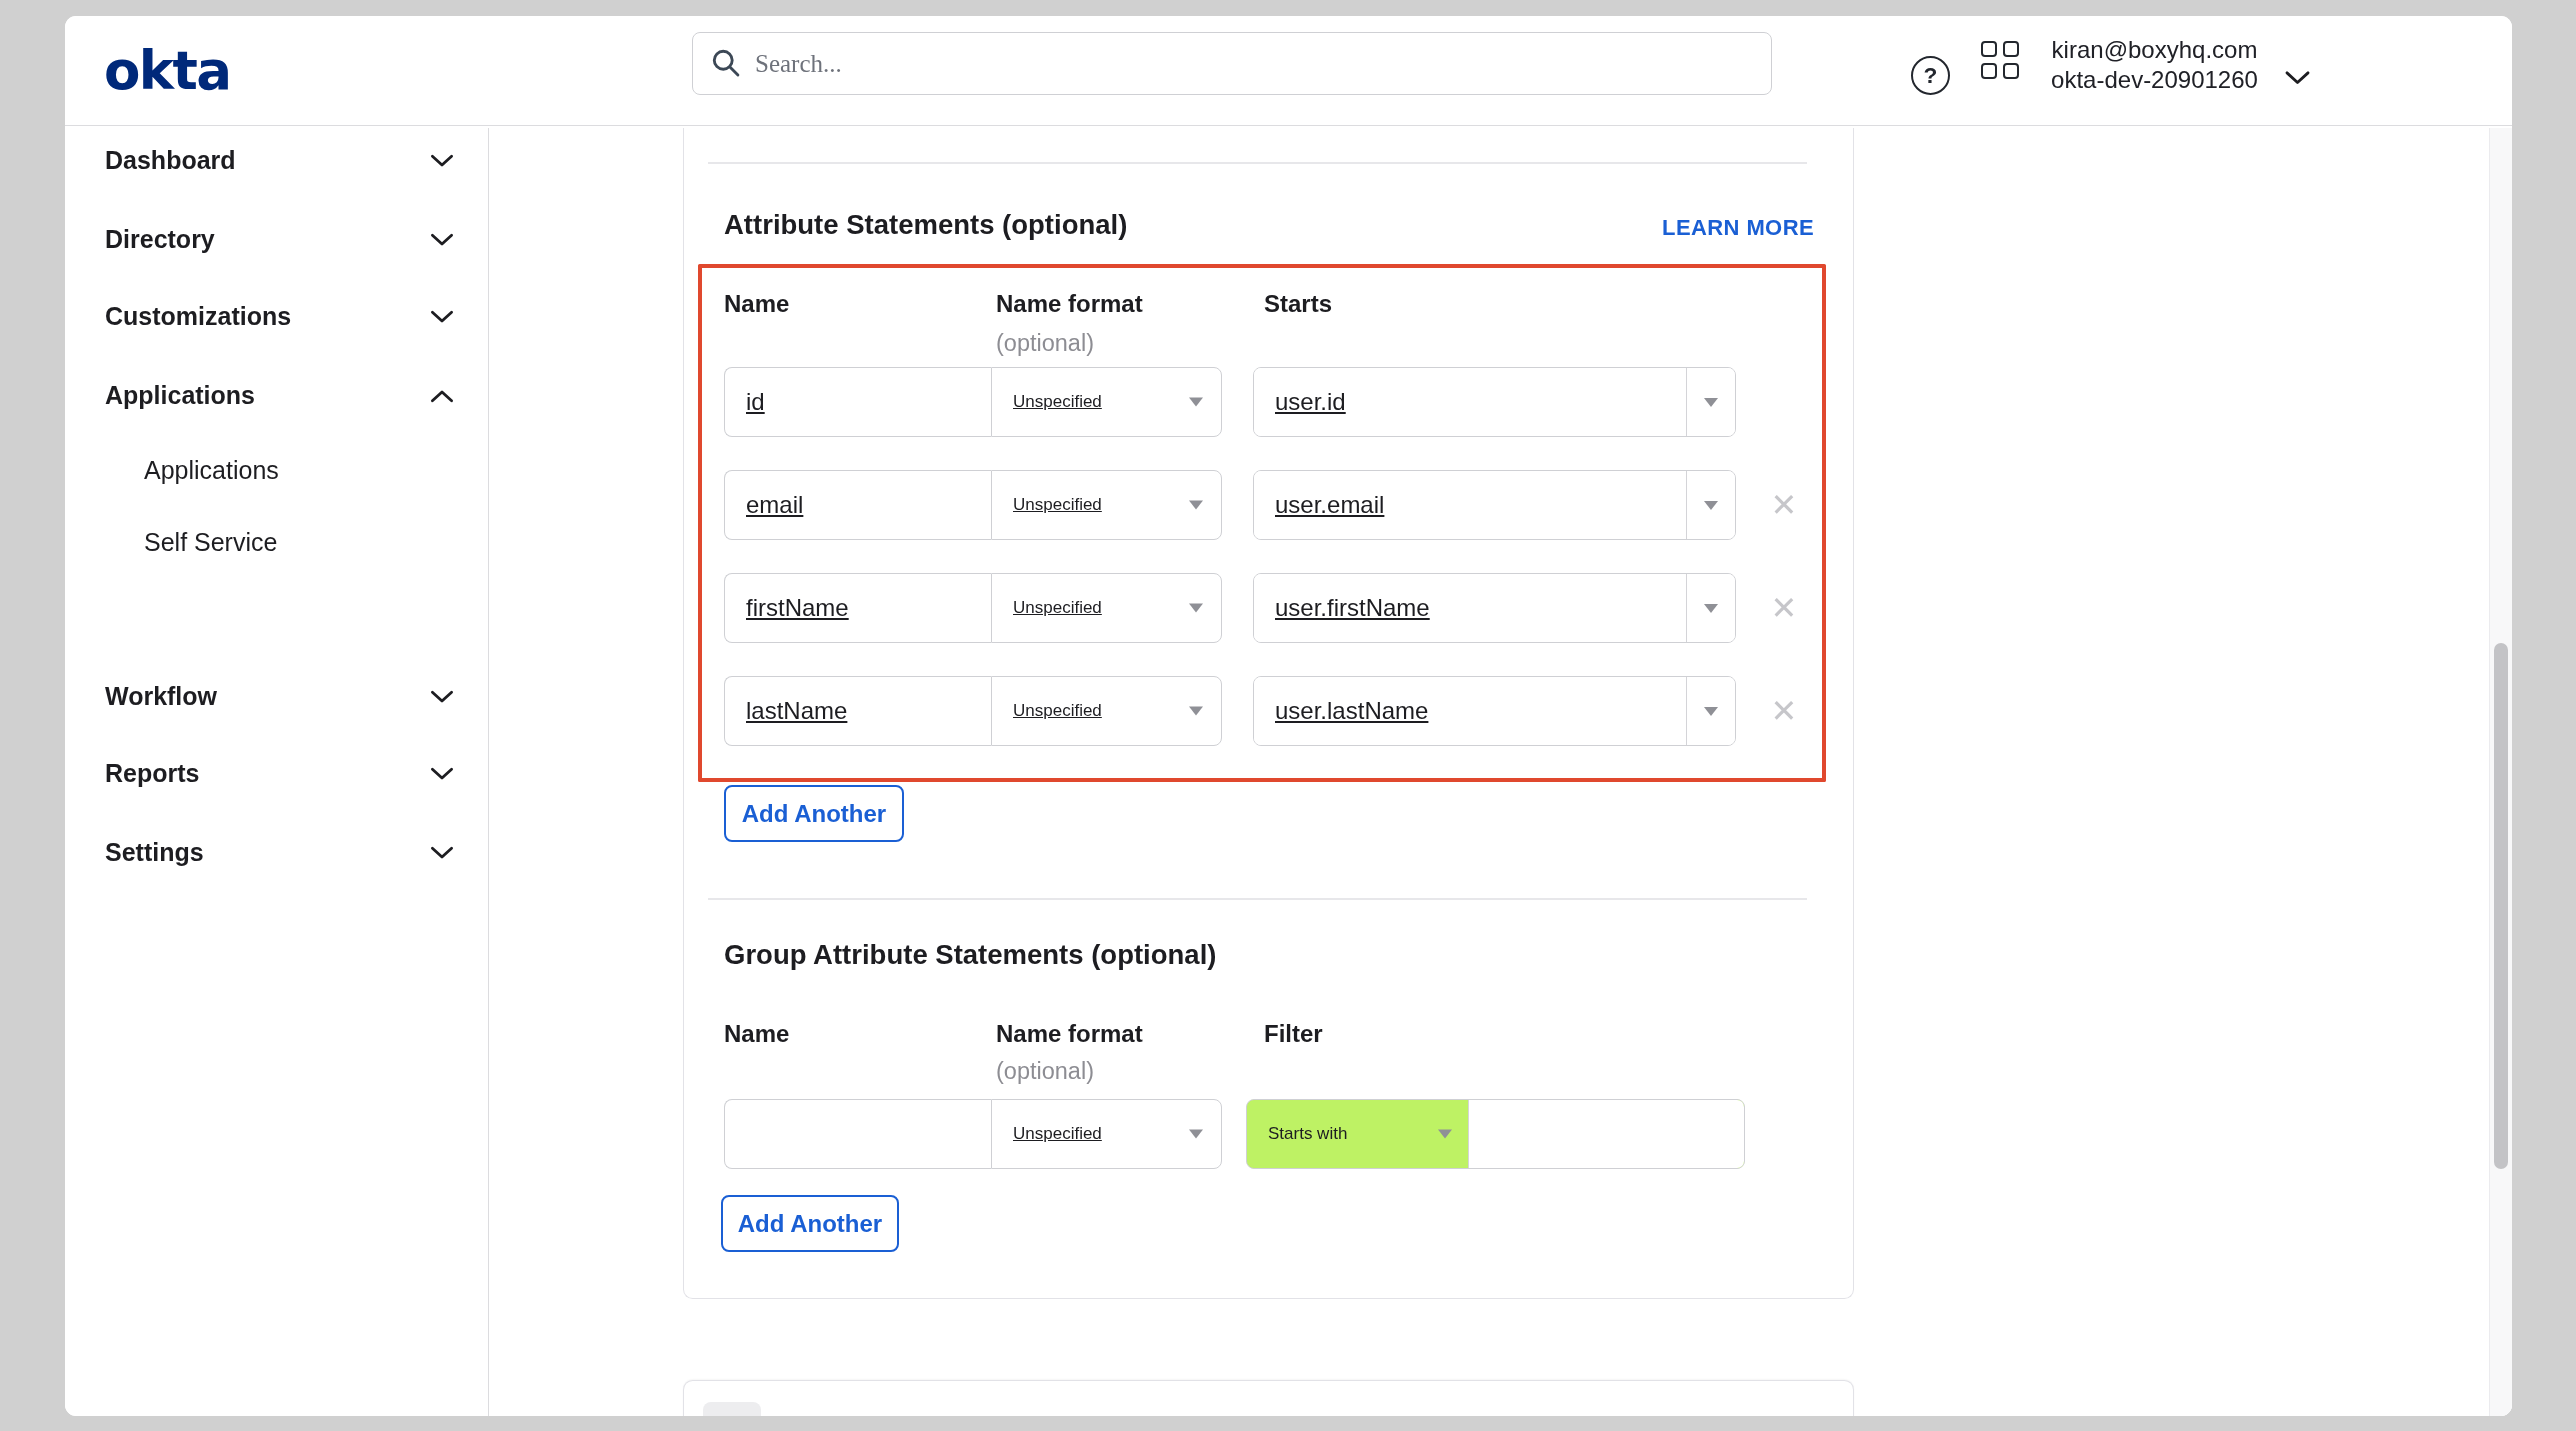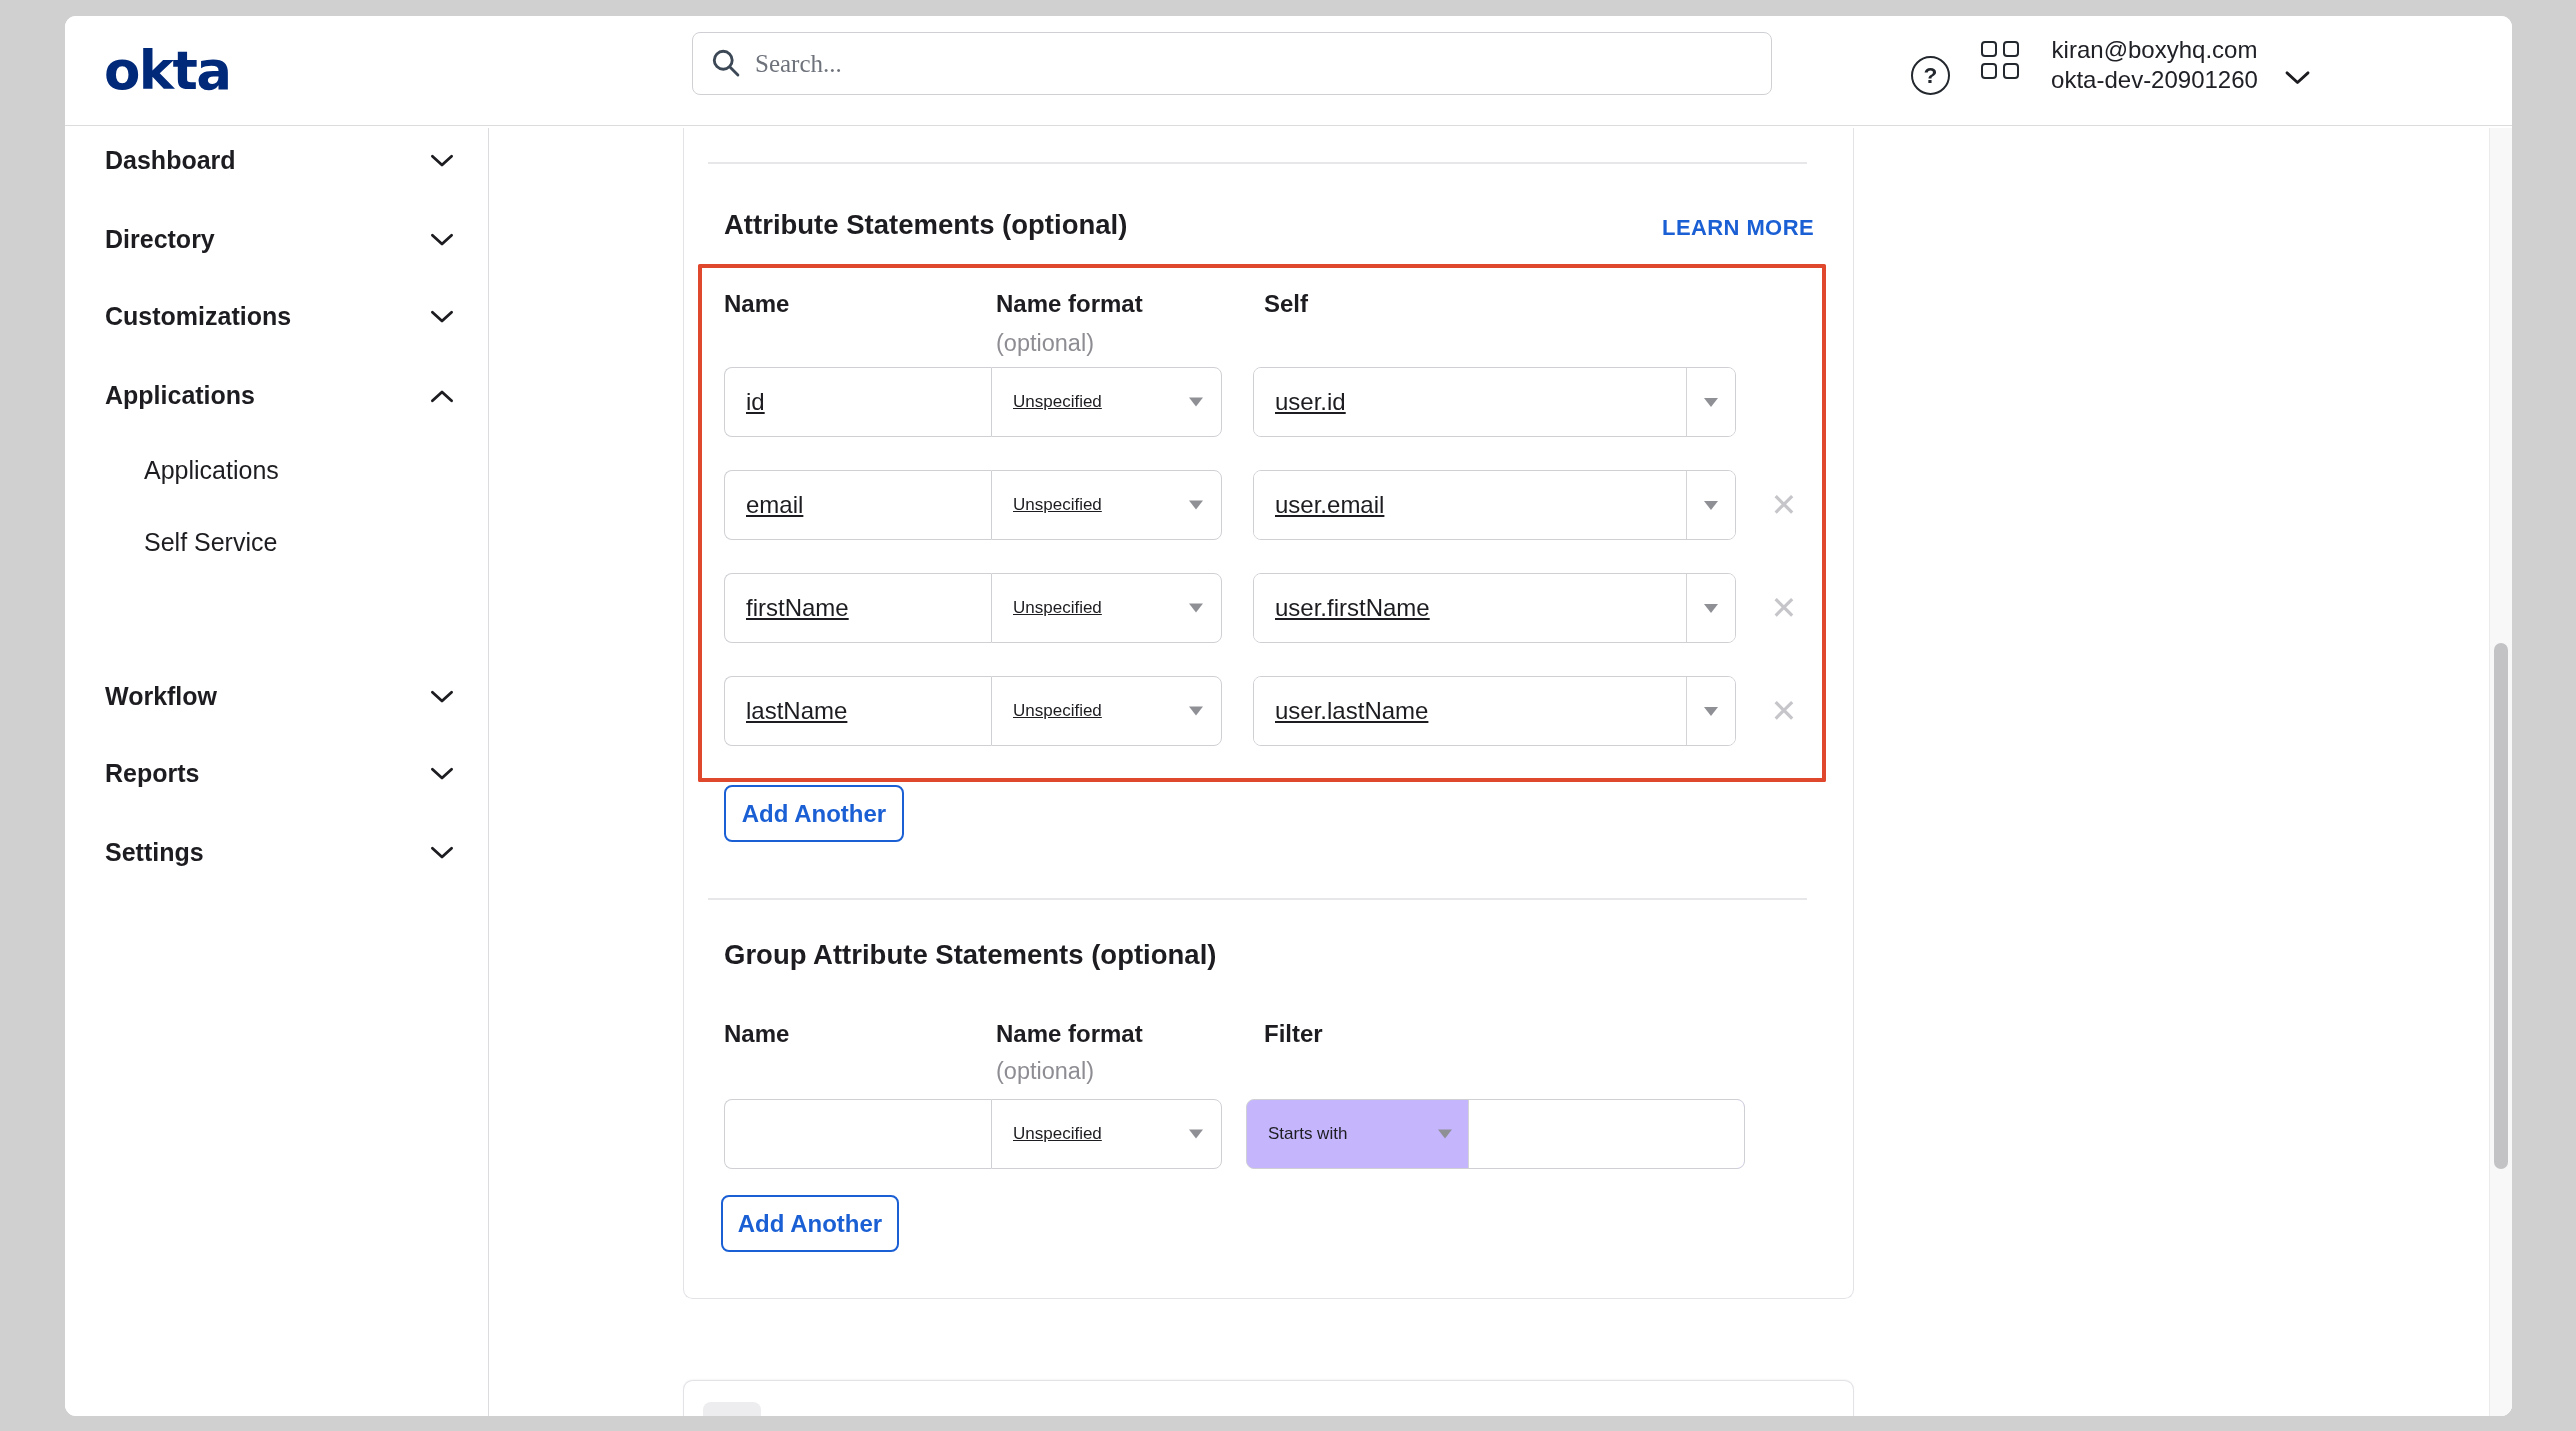--- a/index.html
+++ b/index.html
@@ -141,21 +141,21 @@
     align-items: center; justify-content: center; cursor: pointer; background: #fff;
   }
   .xbtn {
     position: absolute; left: 1040px; top: 0; width: 40px; height: 70px;
     display: flex; align-items: center; justify-content: center;
     font-size: 32px; color: #c6c6ca; cursor: pointer; user-select: none;
   }
   
   .filter-combo {
     position: absolute; left: 522px; top: 0; width: 499px; height: 70px;
-    border: 1.6px solid #cfd0d4; border-radius: 8px; display: flex; overflow: hidden; background:#c4b5fd;
+    border: 1.6px solid #cfd0d4; border-radius: 8px; display: flex; overflow: hidden; background:#bef264;
   }
   .filter-sel {
     width: 222px; display: flex; align-items: center; padding-left: 21px;
     position: relative; cursor: pointer; border-right: 1.6px solid #d4d4d8;
   }
   .filter-sel .caret { position: absolute; right: 16px; top: 50%; transform: translateY(-50%); }
   .filter-combo input {
     flex: 1; border: none; outline: none; font-size: 24px; color: #1d1d21;
     padding: 0 21px; font-family: "Liberation Sans", sans-serif; min-width: 0;
   }
@@ -271,21 +271,21 @@
     <div class="card card1">
       <div class="divider d1"></div>
 
       <div class="sec-title t1">Attribute Statements (optional)</div>
       <a class="learn-more">LEARN MORE</a>
 
       <div class="red-box"></div>
 
       <div class="col-h h1n">Name</div>
       <div class="col-h h1f">Name format</div>
-      <div class="col-h h1v">Self</div>
+      <div class="col-h h1v">Starts</div>
       <div class="col-note o1">(optional)</div>
 
       <div class="rows">
   <div class="frow">
     <input class="tin name-in" value="id" style="">
     <div class="sel">
       <span class="sel-label fmt-label">Unspecified</span>
       <span class="caret"></span>
     </div>
     <div class="combo">

